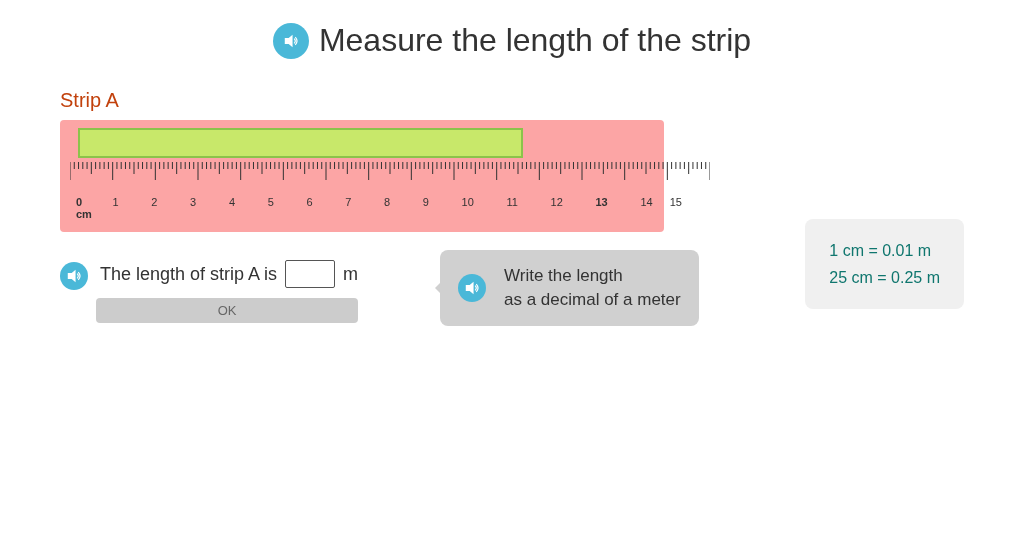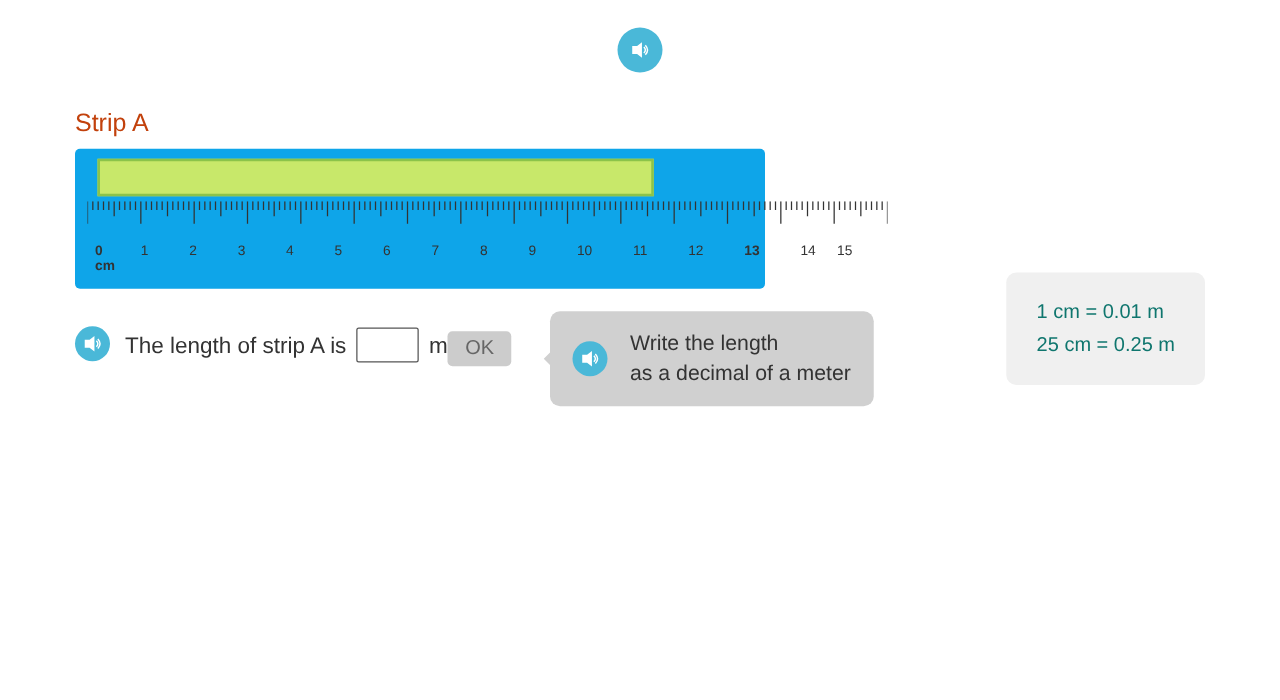--- a/index.html
+++ b/index.html
@@ -46,24 +46,24 @@
 
     .strip-label {
       font-size: 20px;
       color: #c2410c;
       margin-bottom: 8px;
       font-weight: 500;
     }
 
     
     .ruler-container {
-      background: #0ea5e9;
+      background: #fca5a5;
       border-radius: 4px;
       padding: 8px 10px 12px 10px;
-      width: 552px;
+      width: 604px;
       position: relative;
     }
 
     
     .green-strip {
       background: #c8e86a;
       border: 2px solid #8bc34a;
       height: 30px;
       width: 445px;
       margin-left: 8px;
@@ -155,21 +155,21 @@
     .unit-label {
       font-size: 18px;
       color: #333;
     }
 
     .ok-button {
       background: #ccc;
       border: none;
       border-radius: 4px;
       padding: 5px 14px;
-      font-size: 16px;
+      font-size: 13px;
       color: #666;
       cursor: pointer;
       margin-top: 6px;
       margin-left: -4px;
     }
 
     
     .tooltip-bubble {
       background: #d0d0d0;
       border-radius: 8px;
@@ -219,20 +219,21 @@
 <body>
 
 <div class="header">
   <div class="speaker-icon-header">
     <svg class="speaker-svg" viewBox="0 0 20 18" fill="white">
       <polygon points="2,5 7,5 12,1 12,17 7,13 2,13"></polygon>
       <path d="M14,6 Q17,9 14,12" stroke="white" stroke-width="1.5" fill="none"></path>
       <path d="M15.5,4 Q20,9 15.5,14" stroke="white" stroke-width="1.5" fill="none"></path>
     </svg>
   </div>
+  <h1 class="header-title">Measure the length of the strip</h1>
 </div>
 
 <div class="main-content">
 
   <div class="strip-label">Strip A</div>
 
   <div class="ruler-container">
 
     <div class="green-strip"></div>
 
@@ -421,21 +422,21 @@
   </div>
 
   <div class="instruction-row">
     <div class="speaker-icon-small">
       <svg class="speaker-svg" viewBox="0 0 20 18" fill="white">
         <polygon points="2,5 7,5 12,1 12,17 7,13 2,13"></polygon>
         <path d="M14,6 Q17,9 14,12" stroke="white" stroke-width="1.5" fill="none"></path>
         <path d="M15.5,4 Q20,9 15.5,14" stroke="white" stroke-width="1.5" fill="none"></path>
       </svg>
     </div>
-    <div style="display:flex; flex-direction:row; gap:4px;">
+    <div style="display:flex; flex-direction:column; gap:4px;">
       <div style="display:flex; align-items:center; gap:8px;">
         <span class="instruction-text">The length of strip A is</span>
         <input type="text" class="answer-input" value="" style="">
         <span class="unit-label">m</span>
       </div>
       <button class="ok-button">OK</button>
     </div>
 
     <div class="tooltip-bubble">
       <div class="tooltip-speaker">

